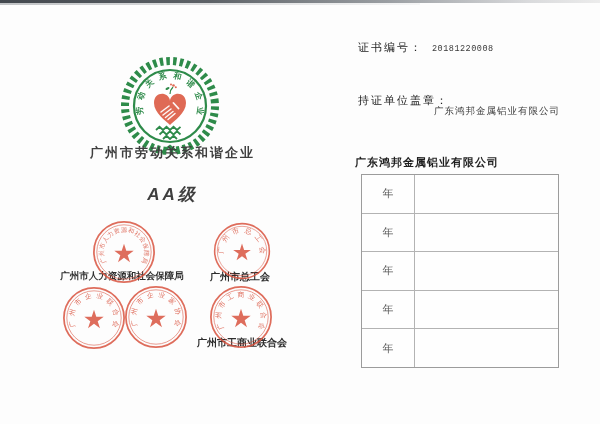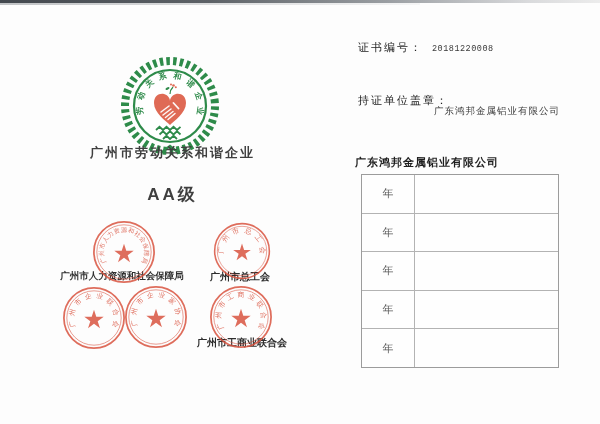--- a/index.html
+++ b/index.html
@@ -7,21 +7,21 @@
   .scan-edge{position:absolute;top:0;left:0;width:100%;height:3px;
     background:linear-gradient(to right,#43484e 0%,#5d6267 35%,#9b9fa3 65%,#d9dadc 88%,#ececec 100%);}
   .scan-edge2{position:absolute;top:3px;left:0;width:70%;height:2px;
     background:linear-gradient(to right,rgba(120,125,130,.45),rgba(200,202,204,.15));}
 
   
   .emblem{position:absolute;left:115px;top:51px;}
   .title1{position:absolute;left:30px;top:144px;width:285px;text-align:center;
     font-size:13px;font-weight:bold;color:#3f3f3f;letter-spacing:2px;}
   .title2{position:absolute;left:30px;top:183px;width:285px;text-align:center;
-    font-size:17px;font-weight:bold;color:#3f3f3f;letter-spacing:3px;}
+    font-size:17px;font-weight:bold;color:#3f3f3f;letter-spacing:3px;font-style:italic;}
   .stamp{position:absolute;opacity:.84;}
   .stamp-label{position:absolute;font-size:9.5px;font-weight:bold;color:#2e2e2e;
     text-align:center;z-index:1;white-space:nowrap;}
   .lbl-1{left:58px;top:270px;width:128px;}
   .lbl-2{left:200px;top:270px;width:80px;font-size:10px;}
   .lbl-3{left:54px;top:336px;width:140px;}
   .lbl-4{left:196px;top:336px;width:92px;font-size:10px;}
   .date{position:absolute;left:60px;top:359px;width:225px;text-align:center;
     font-size:11px;color:#4d4d4d;letter-spacing:4px;}
 

